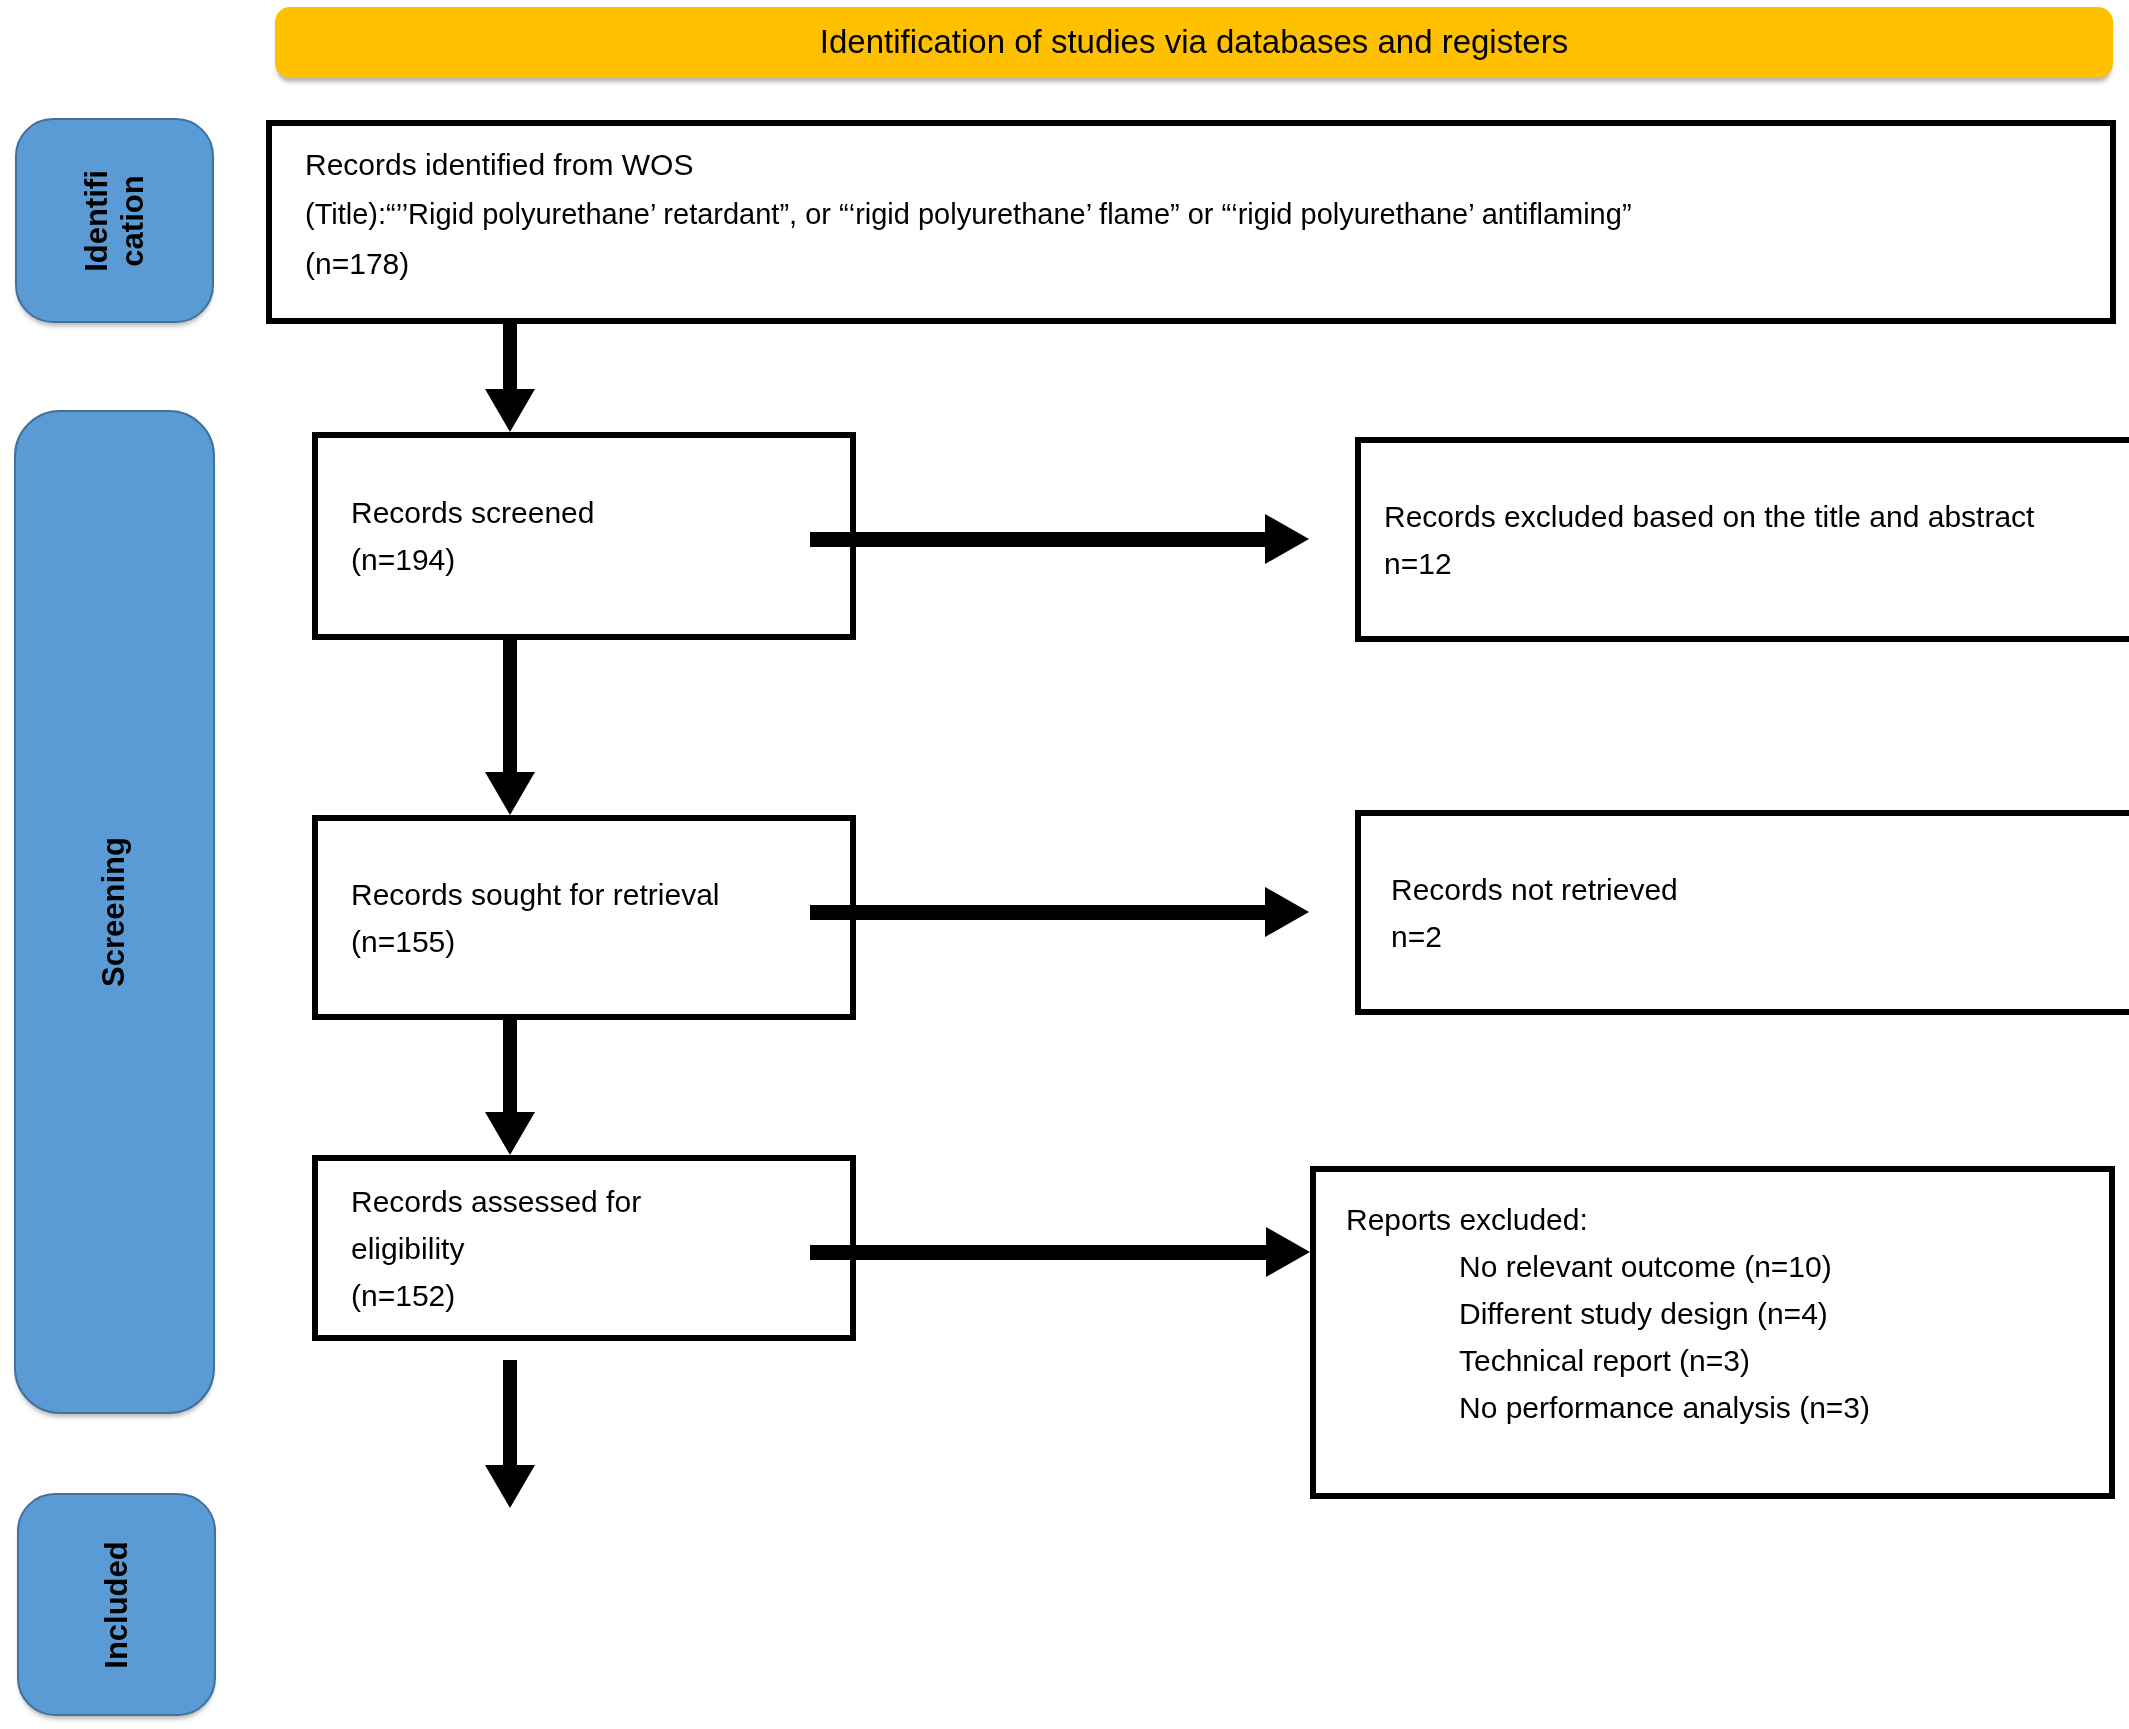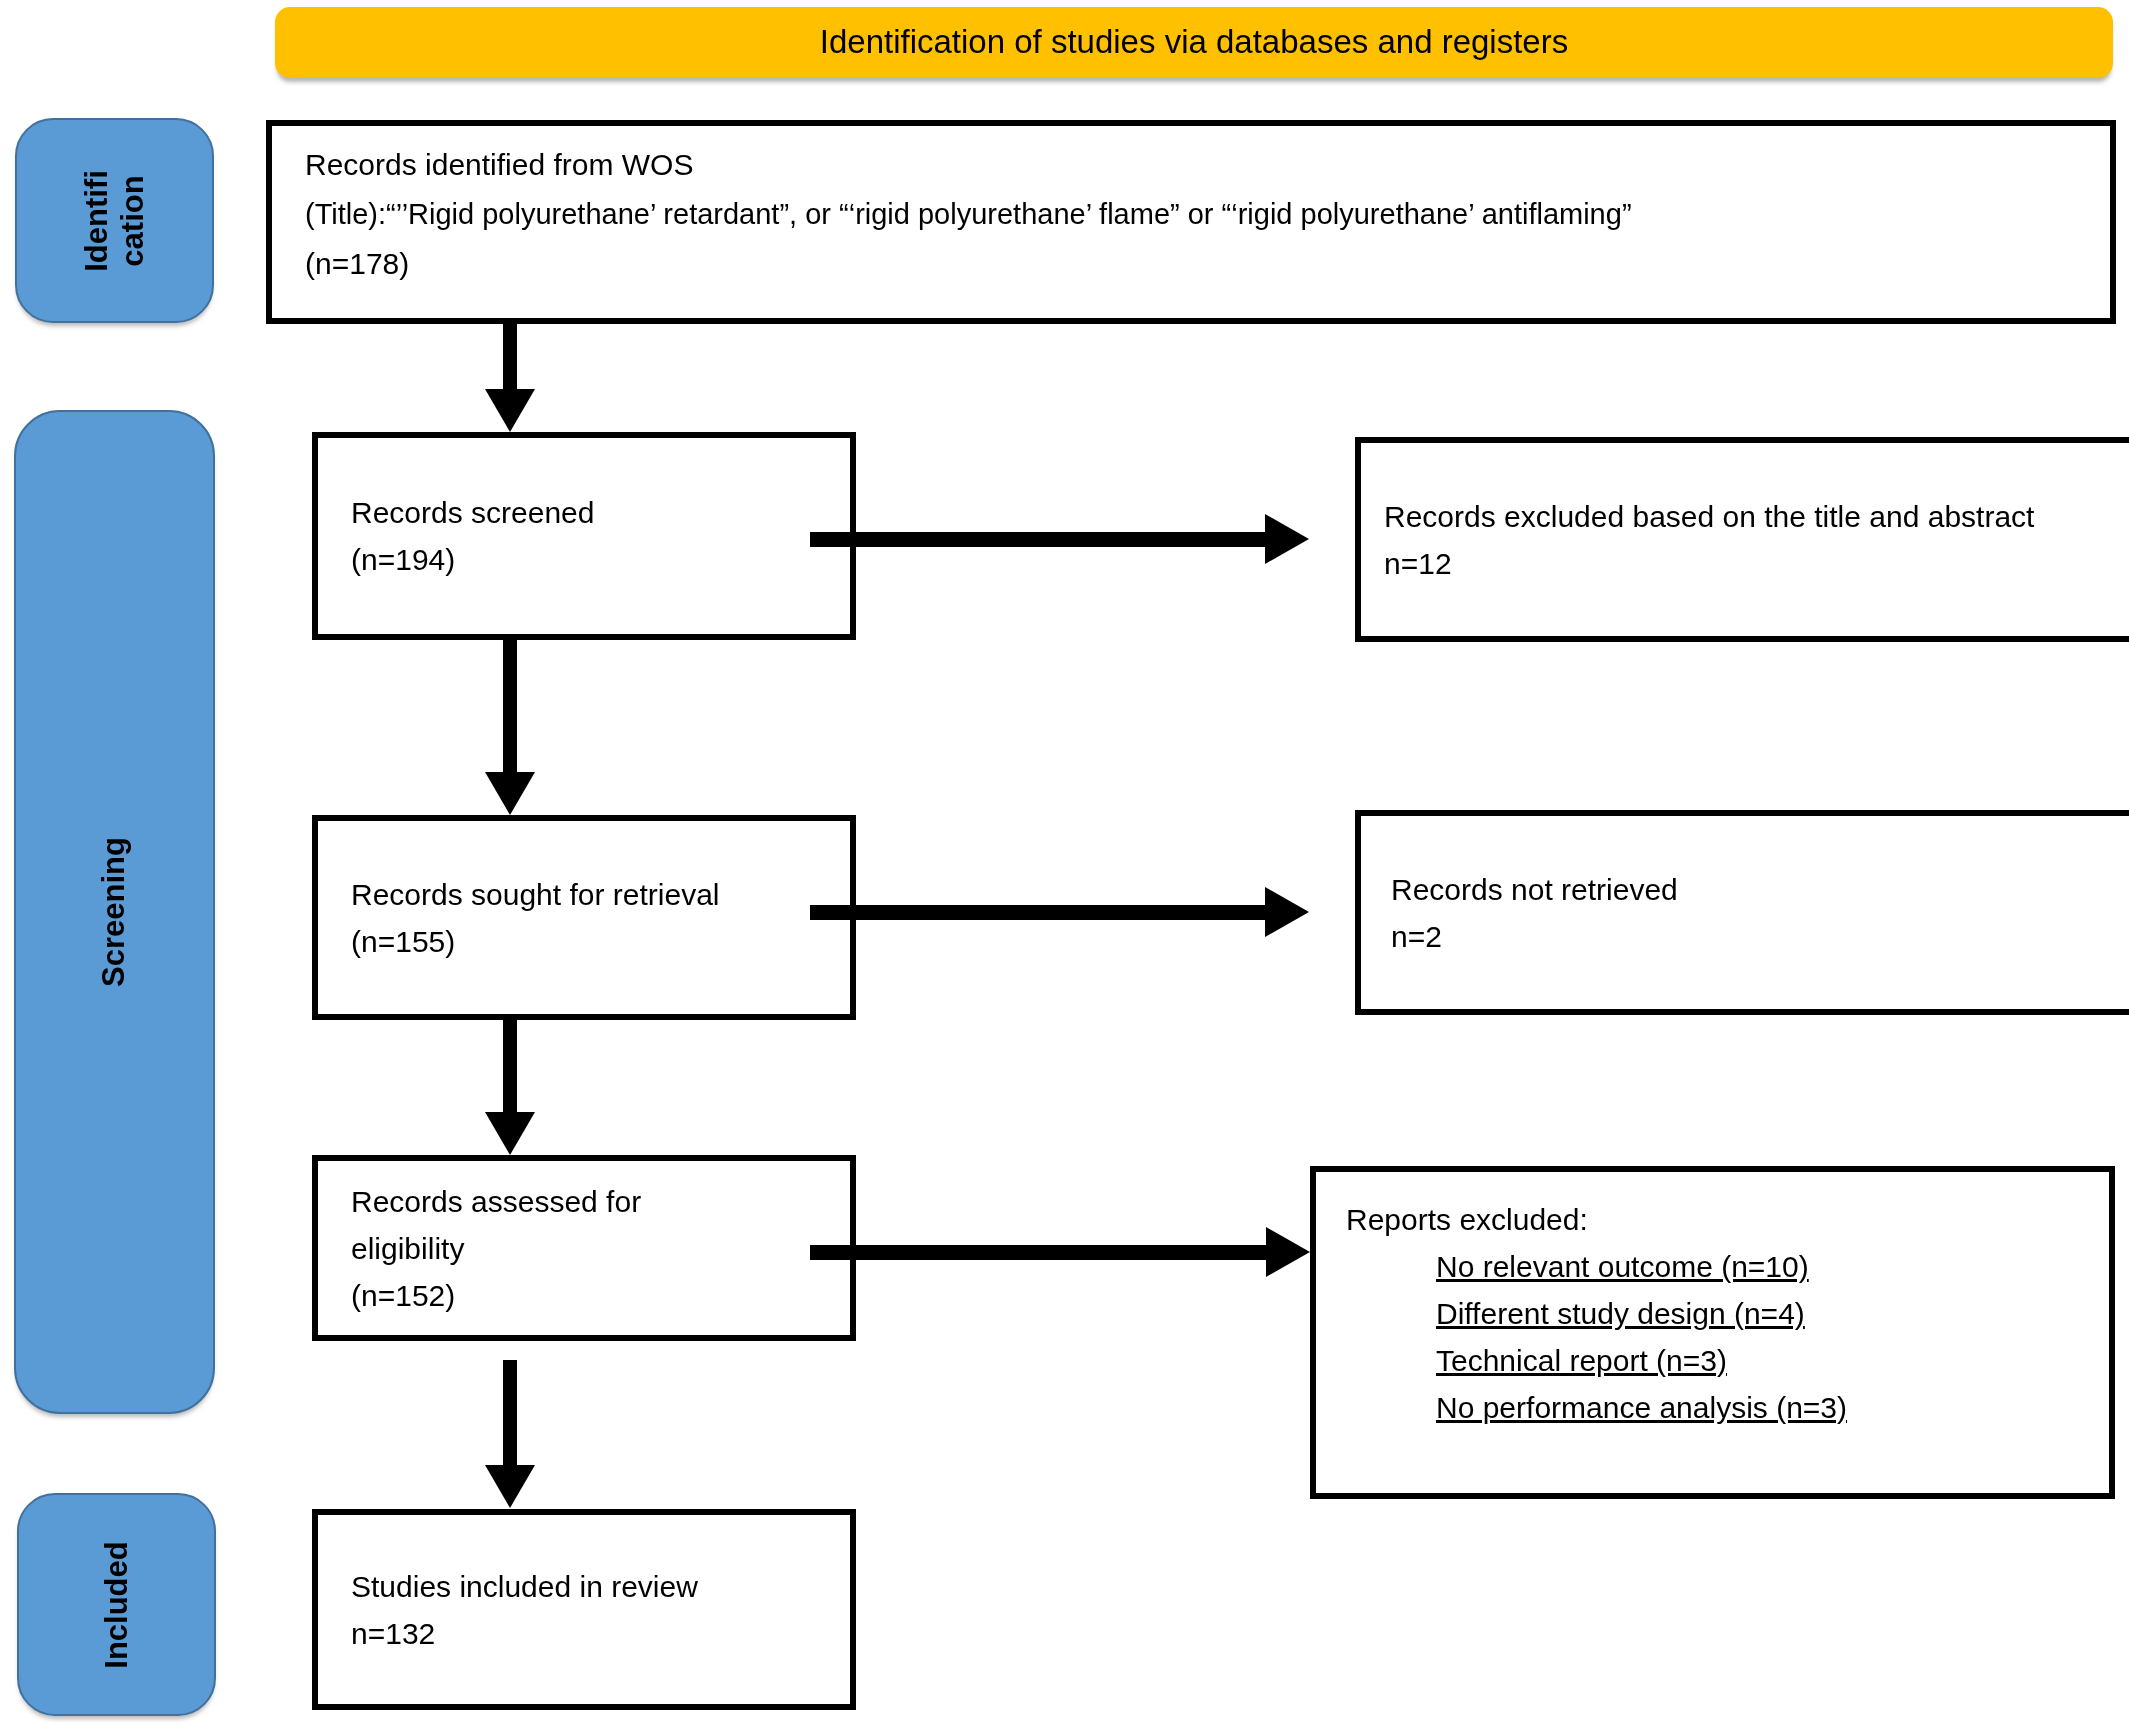--- a/index.html
+++ b/index.html
@@ -32,21 +32,21 @@
 
   .shaft{position:absolute;background:var(--arrow);}
   .head-down{position:absolute;width:0;height:0;
     border-left:25px solid transparent;border-right:25px solid transparent;
     border-top:43px solid var(--arrow);}
   .head-right{position:absolute;width:0;height:0;
     border-top:25px solid transparent;border-bottom:25px solid transparent;
     border-left:44px solid var(--arrow);}
 
   .rex-title{display:block;}
-  .rex-item{display:block;margin-left:90px;text-decoration:underline;}
+  .rex-item{display:block;margin-left:113px;}
 </style>
 </head>
 <body>
 
 <div class="canvas">
 
   <div class="header">
     <span>Identification of studies via databases and registers</span>
   </div>
 
@@ -93,24 +93,20 @@
   </div>
 
   <div class="box" style="left:1310px;top:1166px;width:805px;height:333px;padding:24px 10.8px 0 30px;">
     <span class="rex-title">Reports excluded:</span>
     <span class="rex-item">No relevant outcome (n=10)</span>
     <span class="rex-item">Different study design (n=4)</span>
     <span class="rex-item">Technical report (n=3)</span>
     <span class="rex-item">No performance analysis (n=3)</span>
   </div>
 
-  <div class="box center-v pad-l" style="left:266px;top:1509px;width:544px;height:201px;">
-    <span>Studies included in review</span>
-    <span>n=132</span>
-  </div>
 
   <div>
     <div class="shaft" style="left:503px;top:324px;width:14px;height:73px;"></div>
     <div class="head-down" style="left:485px;top:389px;"></div>
   </div>
   <div>
     <div class="shaft" style="left:503px;top:640px;width:14px;height:136px;"></div>
     <div class="head-down" style="left:485px;top:772px;"></div>
   </div>
   <div>

